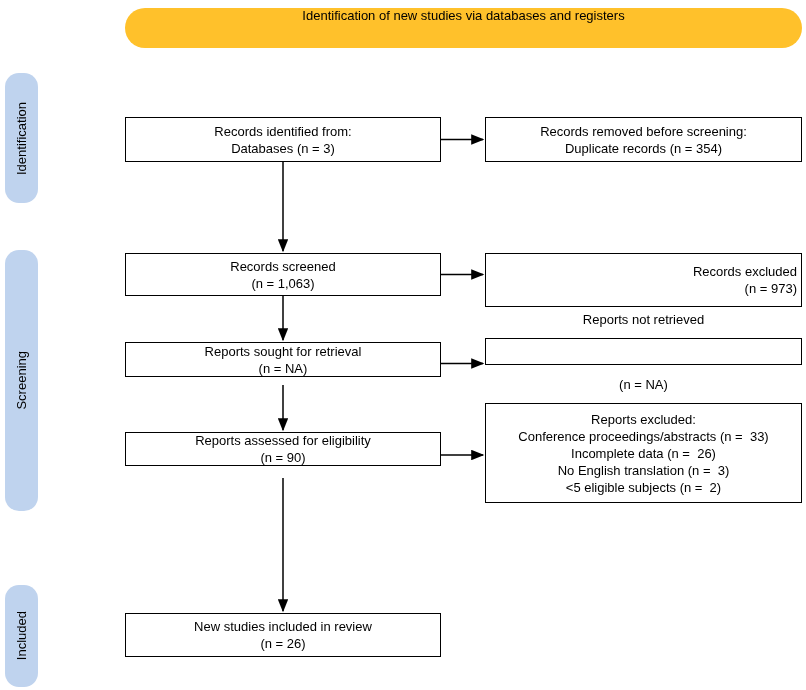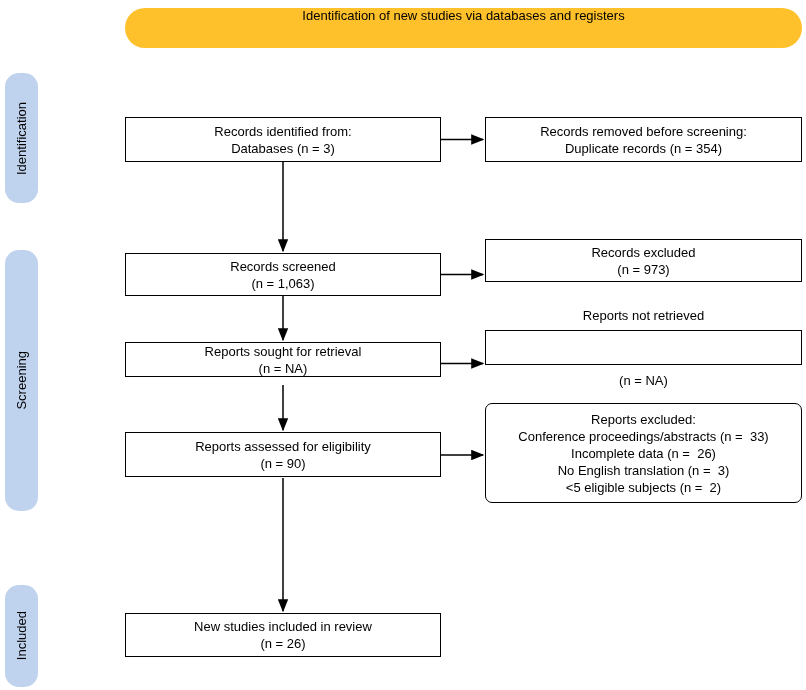--- a/index.html
+++ b/index.html
@@ -51,25 +51,25 @@
     padding: 2px 4px;
   }
   .flow-box .line { white-space: pre-wrap; }
 
   .col-left  { left: 125px; width: 316px; }
   .col-right { left: 485px; width: 317px; }
 
   .box-records-identified    { top: 117px; height: 45px; text-align: center; }
   .box-records-removed       { top: 117px; height: 45px; }
   .box-records-screened      { top: 253px; height: 43px; }
-  .box-records-excluded      { top: 239px; height: 43px; }
+  .box-records-excluded      { top: 253px; height: 54px; align-items: flex-end; }
   .box-reports-sought        { top: 342px; height: 35px; }
-  .box-reports-not-retrieved { top: 330px; height: 35px; gap: 48px; }
-  .box-reports-assessed      { top: 432px; height: 45px; }
-  .box-reports-excluded      { top: 403px; height: 100px; border-radius: 7px; }
+  .box-reports-not-retrieved { top: 338px; height: 27px; gap: 48px; }
+  .box-reports-assessed      { top: 432px; height: 34px; }
+  .box-reports-excluded      { top: 403px; height: 100px; }
   .box-new-studies-included  { top: 613px; height: 44px; }
 
   svg.arrows {
     position: absolute; left: 0; top: 0;
     width: 806px; height: 690px;
     pointer-events: none;
   }
 </style>
 </head>
 <body>

